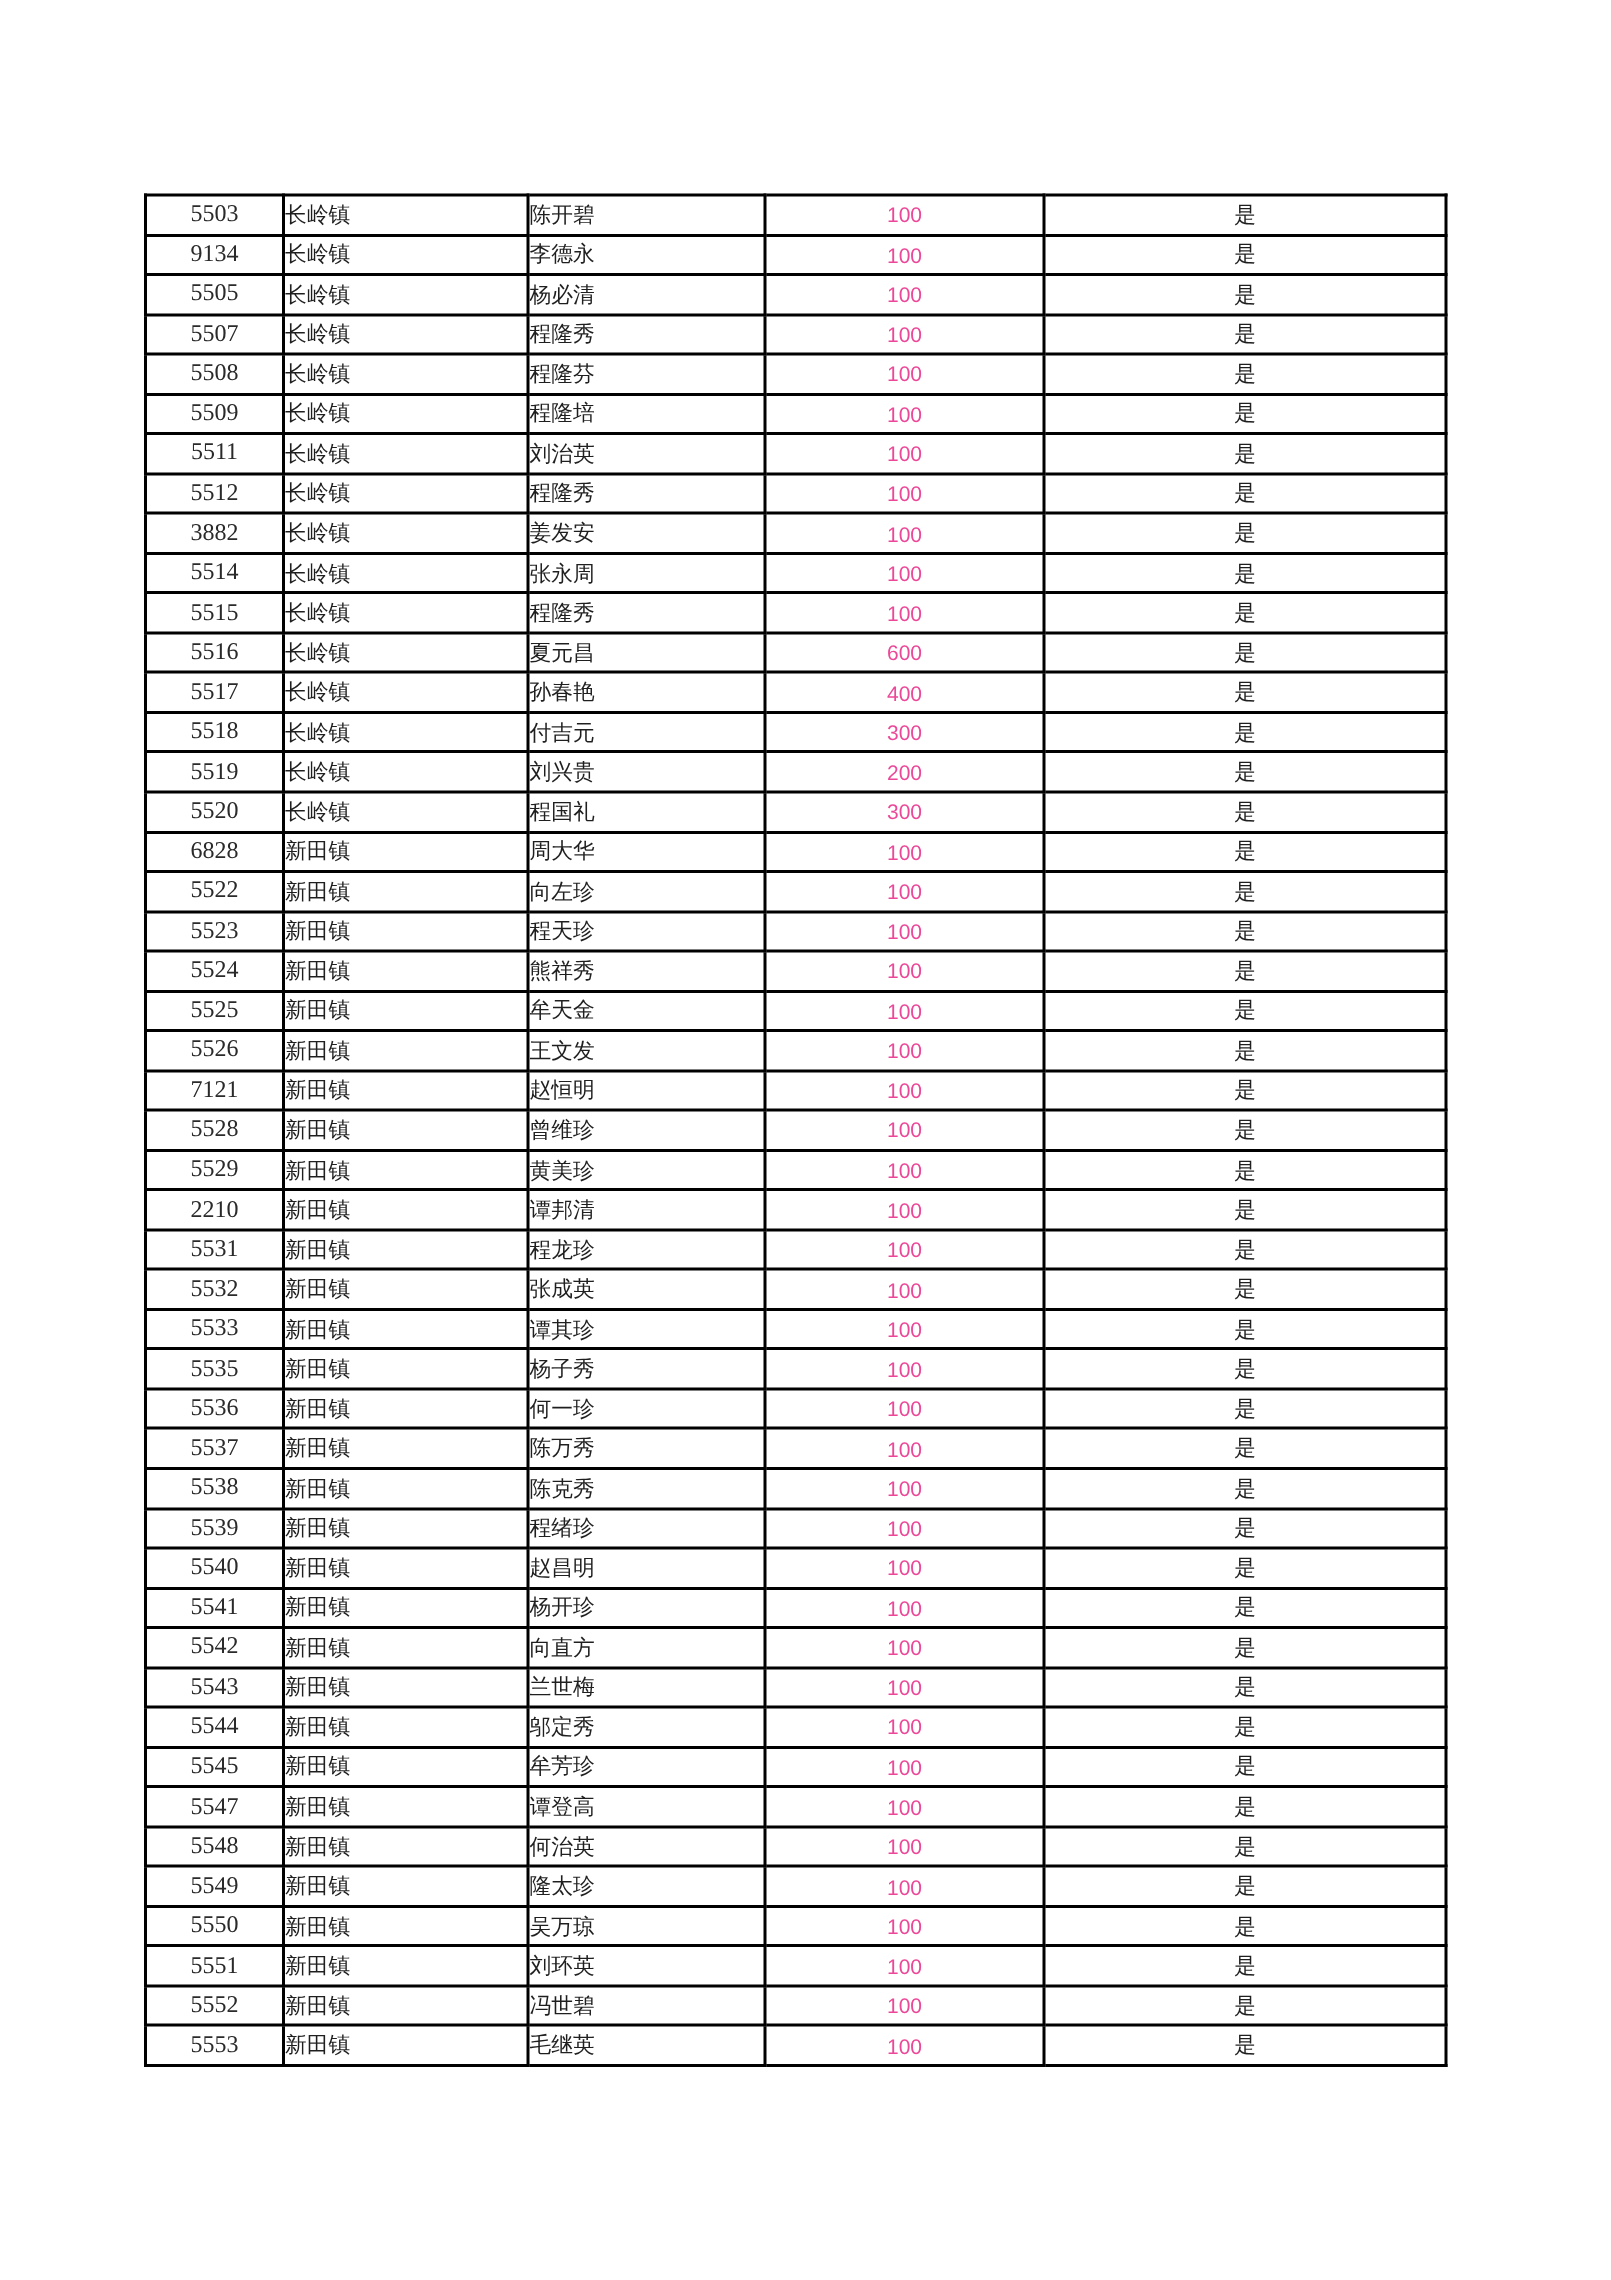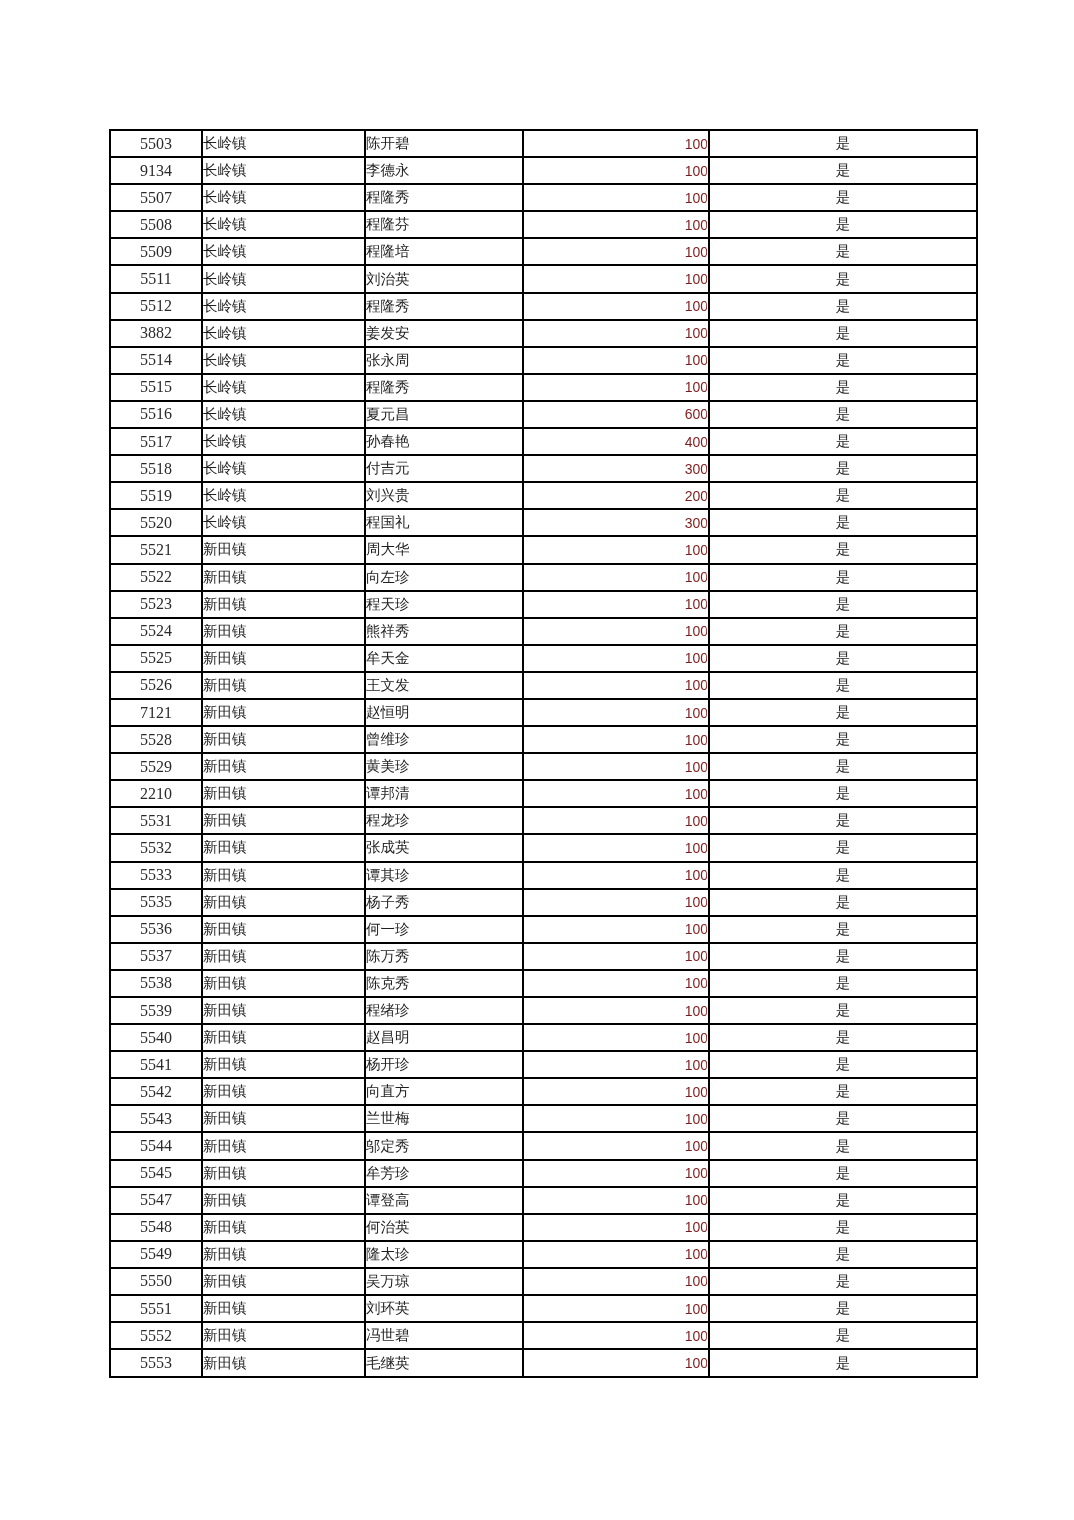--- a/index.html
+++ b/index.html
@@ -16,21 +16,20 @@
     color: #000000;
   }
   table.data-table {
     position: absolute;
     left: 96px;
     top: 129px;
     width: 867px;
     height: 1249px;
     border-collapse: collapse;
     table-layout: fixed;
-    margin-left: 13px;
   }
   table.data-table td {
     border: 2px solid #000000;
     overflow: hidden;
     white-space: nowrap;
     vertical-align: middle;
     padding: 0;
     height: 22.5px;
   }
   td.col-id {
@@ -40,25 +39,25 @@
     color: #2a2a2a;
   }
   td.col-town, td.col-name {
     text-align: left;
     padding-left: 4px;
     font-family: "Liberation Serif", serif;
     font-size: 14.5px;
     color: #1f1f1f;
   }
   td.col-amount {
-    text-align: right;
+    text-align: center;
     padding-left: 2px;
     font-family: "Liberation Sans", sans-serif;
     font-size: 14px;
-    color: #7f1d1d;
+    color: #ec4899;
     border-radius: 12px;
   }
   td.col-confirm {
     text-align: center;
     font-family: "Liberation Serif", serif;
     font-size: 14.5px;
     color: #1f1f1f;
   }
 </style>
 </head>
@@ -82,20 +81,27 @@
           <td class="col-confirm">是</td>
         </tr>
         <tr>
           <td class="col-id">9134</td>
           <td class="col-town">长岭镇</td>
           <td class="col-name">李德永</td>
           <td class="col-amount">100</td>
           <td class="col-confirm">是</td>
         </tr>
         <tr>
+          <td class="col-id">5505</td>
+          <td class="col-town">长岭镇</td>
+          <td class="col-name">杨必清</td>
+          <td class="col-amount">100</td>
+          <td class="col-confirm">是</td>
+        </tr>
+        <tr>
           <td class="col-id">5507</td>
           <td class="col-town">长岭镇</td>
           <td class="col-name">程隆秀</td>
           <td class="col-amount">100</td>
           <td class="col-confirm">是</td>
         </tr>
         <tr>
           <td class="col-id">5508</td>
           <td class="col-town">长岭镇</td>
           <td class="col-name">程隆芬</td>
@@ -173,21 +179,21 @@
           <td class="col-confirm">是</td>
         </tr>
         <tr>
           <td class="col-id">5520</td>
           <td class="col-town">长岭镇</td>
           <td class="col-name">程国礼</td>
           <td class="col-amount">300</td>
           <td class="col-confirm">是</td>
         </tr>
         <tr>
-          <td class="col-id">5521</td>
+          <td class="col-id">6828</td>
           <td class="col-town">新田镇</td>
           <td class="col-name">周大华</td>
           <td class="col-amount">100</td>
           <td class="col-confirm">是</td>
         </tr>
         <tr>
           <td class="col-id">5522</td>
           <td class="col-town">新田镇</td>
           <td class="col-name">向左珍</td>
           <td class="col-amount">100</td>

